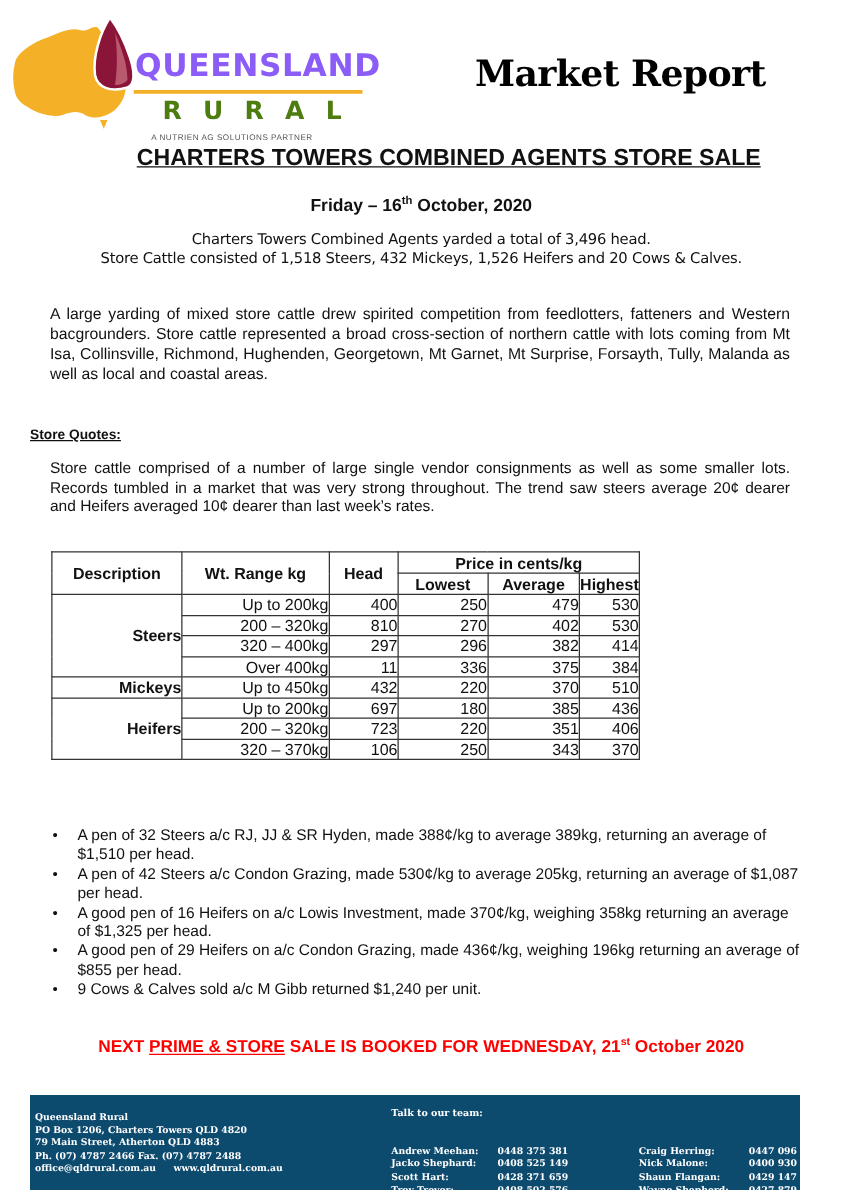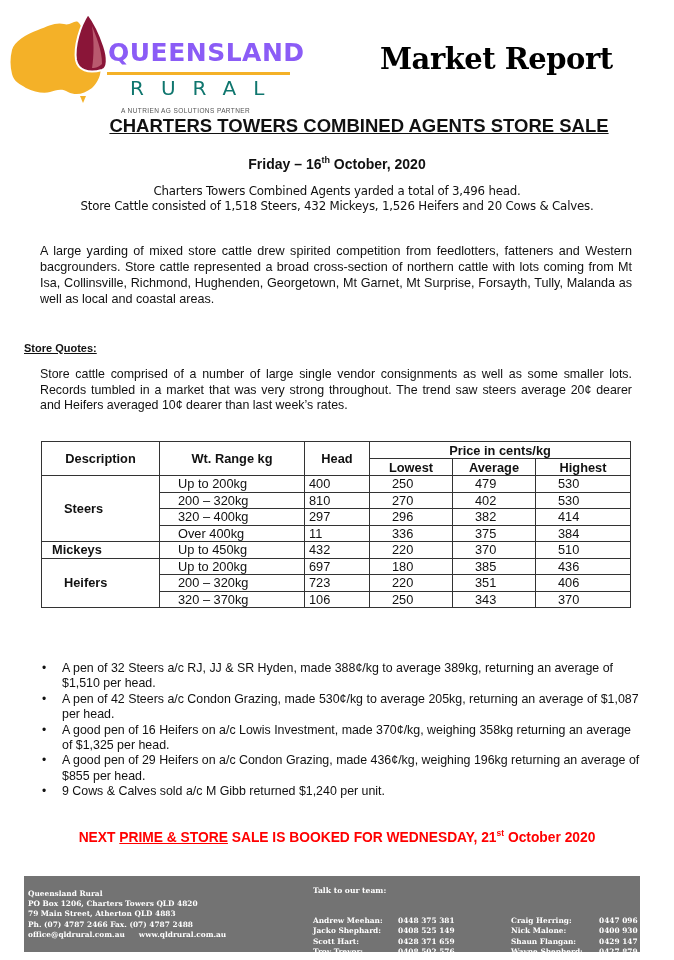--- a/index.html
+++ b/index.html
@@ -3,37 +3,37 @@
 <meta charset="utf-8">
 <style>
   * { box-sizing: border-box; margin: 0; padding: 0; }
   html, body { width: 674px; height: 960px; background: #ffffff; overflow: hidden; }
   body { position: relative; font-family: "Liberation Sans", sans-serif; color: #111; }
 
   .logo { position: absolute; left: 4px; top: 12px; width: 290px; height: 95px; }
   .logo svg { position: absolute; left: 0; top: 0; }
   .logo-q { position: absolute; left: 104px; top: 26px; font-family: "DejaVu Sans", sans-serif; font-weight: bold; font-size: 25px; color: #8b5cf6; letter-spacing: 0.5px; }
   .logo-line { position: absolute; left: 103px; top: 60px; width: 183px; height: 3px; background: #f4b128; }
-  .logo-r { position: absolute; left: 126px; top: 64px; font-family: "DejaVu Sans", sans-serif; font-weight: normal; font-size: 20px; color: #0f766e; letter-spacing: 17px; }
+  .logo-r { position: absolute; left: 126px; top: 64px; font-family: "DejaVu Sans", sans-serif; font-weight: bold; font-size: 20px; color: #4d7c0f; letter-spacing: 17px; }
   .logo-tag { position: absolute; left: 117px; top: 95px; font-size: 6.5px; color: #555; letter-spacing: 0.4px; white-space: nowrap; }
 
   .report-title { position: absolute; left: 380px; top: 42px; font-family: "DejaVu Serif", serif; font-weight: bold; font-size: 29px; color: #000000; white-space: nowrap; letter-spacing: -0.5px; text-align: right; }
 
   .main-title { position: absolute; left: 0; width: 674px; top: 115px; text-align: center; font-weight: bold; font-size: 18.5px; text-decoration: underline; margin-left: 22px; }
   .date-line { position: absolute; left: 0; width: 674px; top: 155px; text-align: center; font-weight: bold; font-size: 14px; }
   .date-line sup { font-size: 9px; }
   .summary { position: absolute; left: 0; width: 674px; top: 184px; text-align: center; font-family: "DejaVu Sans", sans-serif; font-weight: normal; font-size: 11.8px; line-height: 15px; letter-spacing: -0.2px; }
 
   .para { position: absolute; left: 40px; width: 592px; font-size: 12.6px; line-height: 16px; text-align: justify; }
   .para1 { top: 243px; }
   .para2 { top: 367px; font-size: 12.4px; line-height: 15.5px; }
   .section-head { position: absolute; left: 24px; top: 342px; font-weight: bold; font-size: 11px; text-decoration: underline; }
 
-  table.quotes { position: absolute; left: 41px; top: 441px; width: 590px; border-collapse: collapse; font-size: 12.8px; }
-  table.quotes th, table.quotes td { border: 1.2px solid #333; padding: 0 0 0 10px; height: 16.5px; line-height: 15px; text-align: left; }
+  table.quotes { position: absolute; left: 41px; top: 441px; width: 471px; border-collapse: collapse; font-size: 12.8px; }
+  table.quotes th, table.quotes td { border: 1.2px solid #333; padding: 0 0 0 10px; height: 16.5px; line-height: 15px; text-align: right; }
   table.quotes th { font-weight: bold; }
   table.quotes th.hdr-tall { height: 34px; vertical-align: middle; }
   table.quotes th.desc { width: 118px; text-align: center; padding: 0; }
   table.quotes th.wt { width: 145px; text-align: center; padding: 0; }
   table.quotes th.head { width: 65px; text-align: center; padding: 0; }
   table.quotes th.price { text-align: center; padding: 0; }
   table.quotes th.sub { text-align: center; padding: 0; height: 16px; }
   table.quotes td.cat { font-weight: bold; padding-left: 22px; vertical-align: middle; }
   table.quotes td.wt-cell { padding-left: 18px; }
   table.quotes td.head-cell { padding-left: 4px; }
@@ -42,21 +42,21 @@
   table.quotes td.high { padding-left: 22px; }
 
   ul.highlights { position: absolute; left: 40px; top: 661px; width: 600px; list-style: none; font-size: 12.4px; line-height: 15.4px; }
   ul.highlights li { position: relative; padding-left: 22px; margin-bottom: 0; }
   ul.highlights li .bullet { position: absolute; left: 2px; top: 0; font-size: 12px; }
 
   .next-sale { position: absolute; left: 0; width: 674px; top: 828px; text-align: center; color: #ff0000; font-weight: bold; font-size: 13.8px; white-space: nowrap; }
   .next-sale .u { text-decoration: underline; }
   .next-sale sup { font-size: 8.5px; }
 
-  .footer { position: absolute; left: 24px; top: 876px; width: 616px; height: 76px; background: #737373; color: #fff; font-family: "DejaVu Serif", serif; font-weight: bold; font-size: 7.4px; line-height: 10.2px; }
+  .footer { position: absolute; left: 24px; top: 876px; width: 616px; height: 76px; background: #0c4a6e; color: #fff; font-family: "DejaVu Serif", serif; font-weight: bold; font-size: 7.4px; line-height: 10.2px; }
   .footer .addr { position: absolute; left: 4px; top: 13px; white-space: nowrap; }
   .footer .addr .web { margin-left: 14px; }
   .footer .team { position: absolute; left: 289px; top: 10px; white-space: nowrap; }
   .footer .team-title { font-size: 7.6px; margin-bottom: 1px; }
   .footer .team-grid { display: grid; grid-template-columns: 85px 113px 88px 60px; row-gap: 0; margin-top: 20px; }
 </style>
 </head>
 <body>
 
 <div class="logo">

